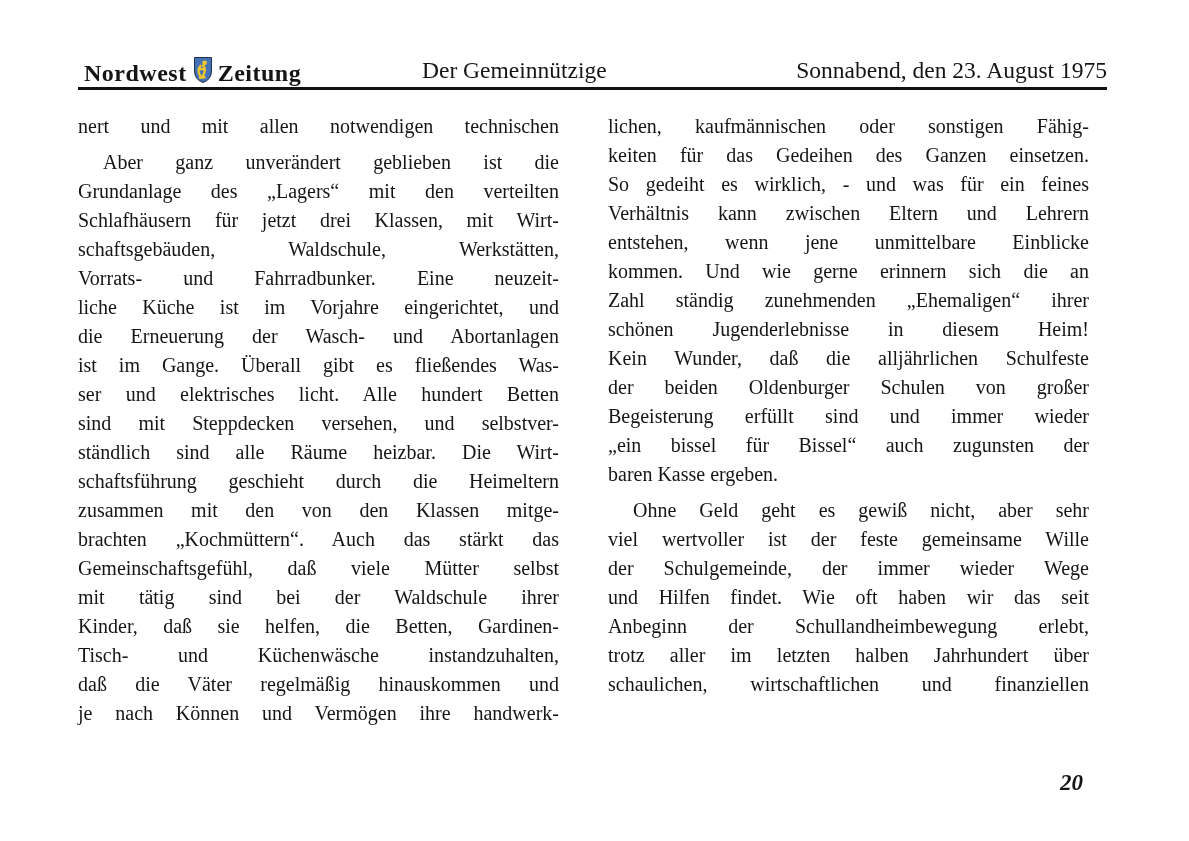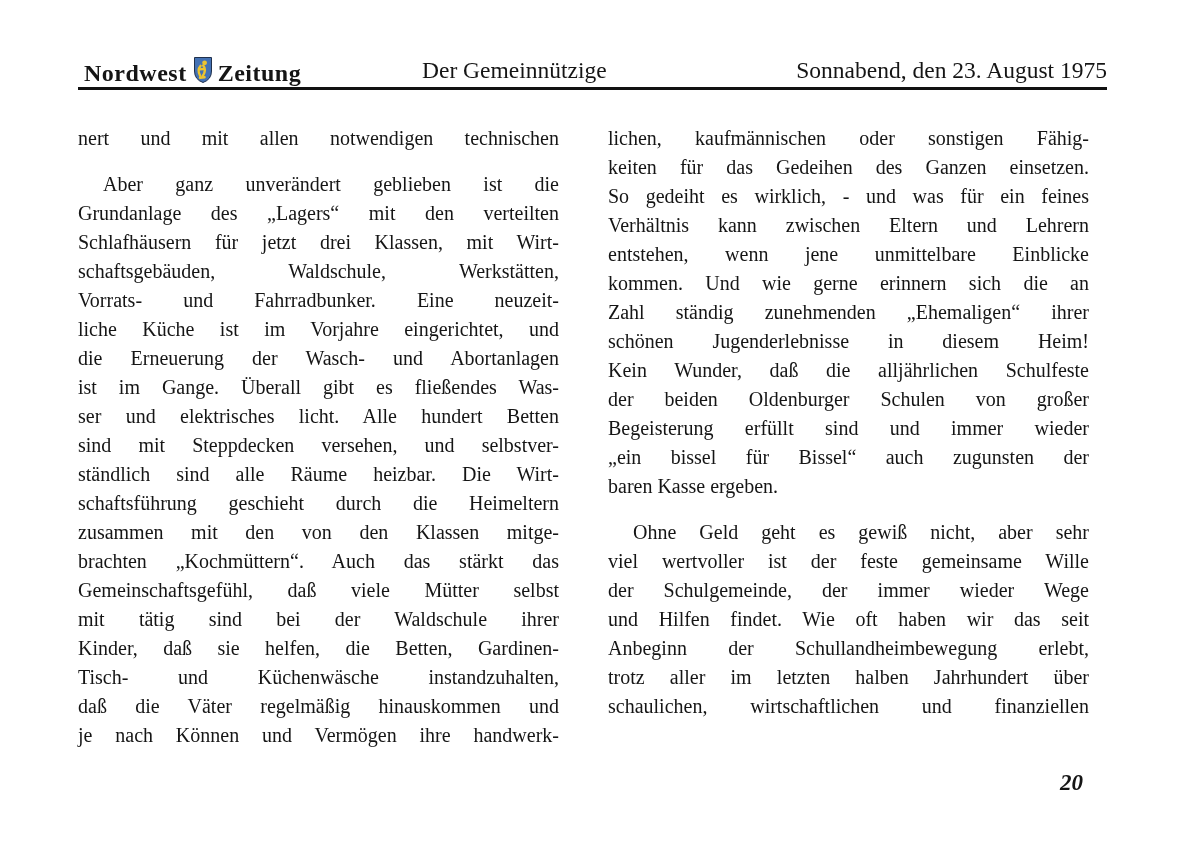--- a/index.html
+++ b/index.html
@@ -37,37 +37,37 @@
   .masthead-rule {
     position: absolute;
     top: 87px; left: 78px;
     width: 1029px; height: 3px;
     background: #111;
   }
 
   
   .column {
     position: absolute;
-    top: 124px;
+    top: 112px;
     width: 481px;
   }
   .column-left  { left: 78px; }
   .column-right { left: 608px; }
 
   .line {
     font-size: 20px;
     line-height: 29px;
     height: 29px;
     text-align: justify;
     text-align-last: justify;
     white-space: nowrap;
   }
   .line.flush { text-align-last: left; }
   .line.indent { text-indent: 25px; }
-  .line.para-gap { margin-top: 17px; }
+  .line.para-gap { margin-top: 7px; }
 
   
   .page-number {
     position: absolute;
     top: 770px; right: 106px;
     font-size: 23px;
     font-weight: bold;
     font-style: italic;
   }
 

